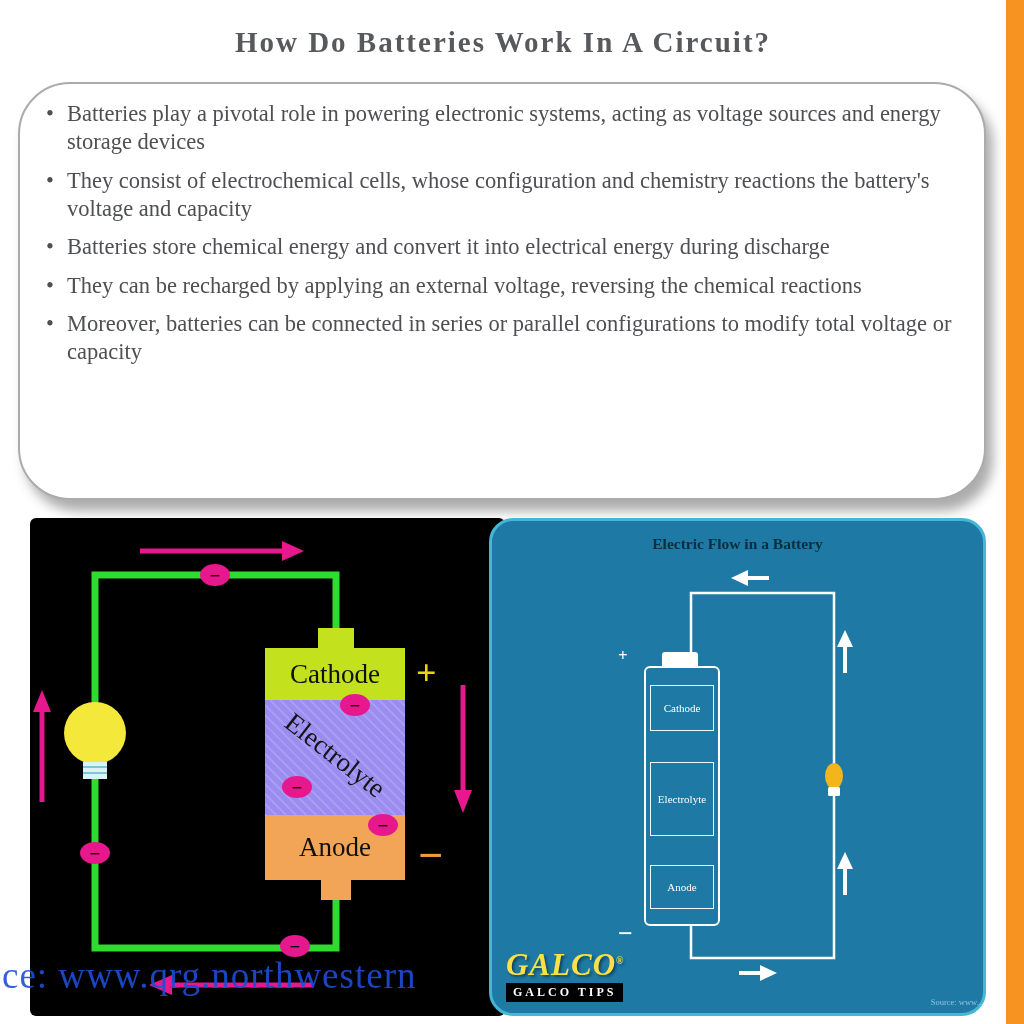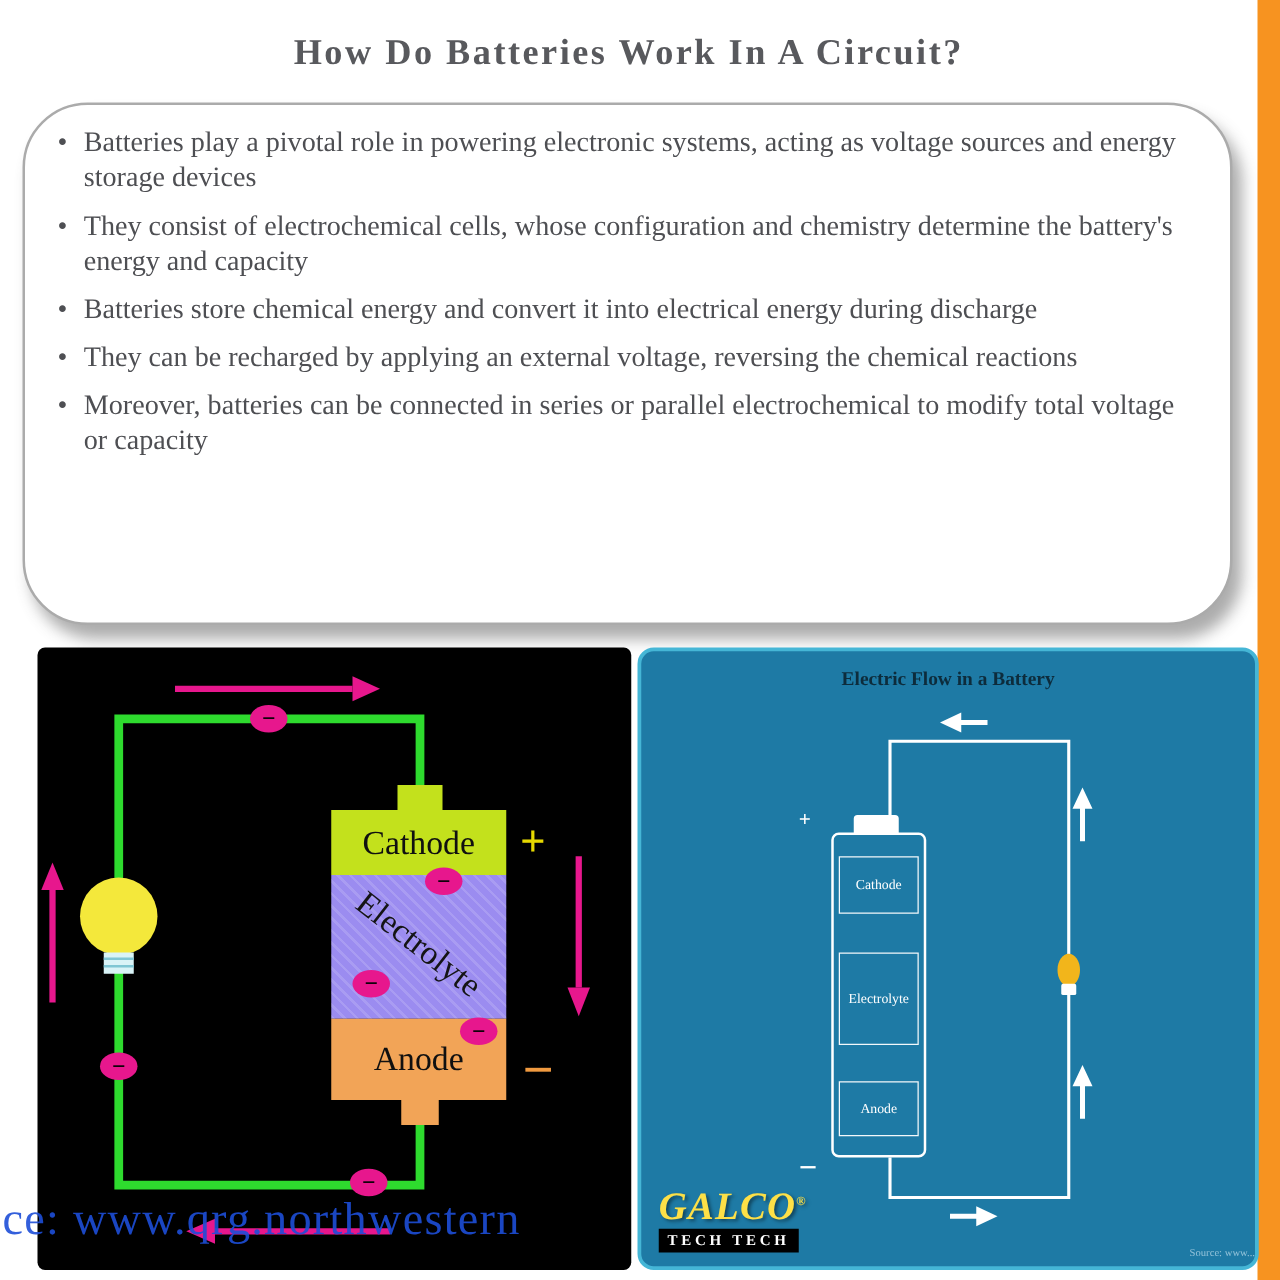--- a/index.html
+++ b/index.html
@@ -21,21 +21,21 @@
   .lanod{height:65px;background:#f2a457;}
   .ltab-top{position:absolute;left:288px;top:110px;width:36px;height:22px;background:#c3e11c;z-index:1;}
   .ltab-bot{position:absolute;left:291px;top:360px;width:30px;height:22px;background:#f2a457;z-index:1;}
   .elec-label{position:absolute;left:225px;top:222px;width:160px;text-align:center;transform:rotate(38deg);font-size:27px;color:#141414;z-index:3;}
   .lplus{position:absolute;left:386px;top:134px;color:#e6d800;font-size:36px;font-weight:700;z-index:3;}
   .lminus{position:absolute;left:388px;top:312px;color:#f09a40;font-size:44px;font-weight:600;z-index:3;}
   .mcirc{position:absolute;width:30px;height:22px;background:#e7178d;border-radius:50%;display:flex;align-items:center;justify-content:center;color:#000;font-size:19px;font-weight:700;z-index:4;line-height:1;}
   .watermark{position:absolute;left:2px;top:954px;font-size:37px;color:#1d4ed8;letter-spacing:1px;z-index:6;opacity:.9;text-align:right;}
 
   
-  .right-panel{position:absolute;left:510px;top:518px;width:497px;height:498px;background:#1e7aa5;border:3px solid #45b6d6;border-radius:13px;box-sizing:border-box;}
+  .right-panel{position:absolute;left:489px;top:518px;width:497px;height:498px;background:#1e7aa5;border:3px solid #45b6d6;border-radius:24px;box-sizing:border-box;}
   .rp-title{position:absolute;left:0;top:14px;width:100%;text-align:center;color:#0d2c3c;font-size:15.5px;font-weight:600;}
   .right-svg{position:absolute;left:0;top:0;}
   .rbattery{position:absolute;left:152px;top:145px;width:76px;height:260px;border:2px solid #fff;border-radius:6px;box-sizing:border-box;}
   .rterm{position:absolute;left:170px;top:131px;width:36px;height:16px;background:#fff;border-radius:3px 3px 0 0;}
   .rbox{position:absolute;left:158px;width:64px;border:1px solid rgba(255,255,255,.95);display:flex;align-items:center;justify-content:center;color:#fff;font-size:11px;box-sizing:border-box;}
   .rcath{top:164px;height:46px;}
   .relec{top:241px;height:74px;}
   .ranod{top:344px;height:44px;}
   .rplus{position:absolute;left:126px;top:125px;color:#fff;font-size:17px;font-weight:600;}
   .rminus{position:absolute;left:126px;top:398px;color:#fff;font-size:26px;font-weight:600;}
@@ -53,33 +53,33 @@
   <h1 class="page-title">How Do Batteries Work In A Circuit?</h1>
 
   <div class="summary-card">
     <ul class="bullet-list">
       <li>
           <span class="bdot">•</span>
           <span>Batteries play a pivotal role in powering electronic systems, acting as voltage sources and energy storage devices</span>
         </li>
       <li>
           <span class="bdot">•</span>
-          <span>They consist of electrochemical cells, whose configuration and chemistry determine the battery's energy and capacity</span>
+          <span>They consist of electrochemical cells, whose configuration and chemistry reactions the battery's voltage and capacity</span>
         </li>
       <li>
           <span class="bdot">•</span>
           <span>Batteries store chemical energy and convert it into electrical energy during discharge</span>
         </li>
       <li>
           <span class="bdot">•</span>
           <span>They can be recharged by applying an external voltage, reversing the chemical reactions</span>
         </li>
       <li>
           <span class="bdot">•</span>
-          <span>Moreover, batteries can be connected in series or parallel electrochemical to modify total voltage or capacity</span>
+          <span>Moreover, batteries can be connected in series or parallel configurations to modify total voltage or capacity</span>
         </li>
     </ul>
   </div>
 
   <div class="left-panel">
     <svg class="left-svg" width="475" height="498" viewBox="0 0 475 498">
 
       <polyline points="306,112 306,57 65,57 65,430 306,430 306,380" fill="none" stroke="#2edb2e" stroke-width="7"></polyline>
 
       <g stroke="#e7178d" fill="#e7178d">
@@ -187,17 +187,17 @@
     <div class="rbox relec">
         <span>Electrolyte</span>
       </div>
     <div class="rbox ranod">
         <span>Anode</span>
       </div>
     <div class="rplus">+</div>
     <div class="rminus">−</div>
 
     <div class="galco"><span>GALCO</span><sup>®</sup></div>
-    <div class="techtips">TECH TECH</div>
+    <div class="techtips">GALCO TIPS</div>
 
     <div class="rsource">Source: www...</div>
   </div>
 </div>
 
 </body></html>

